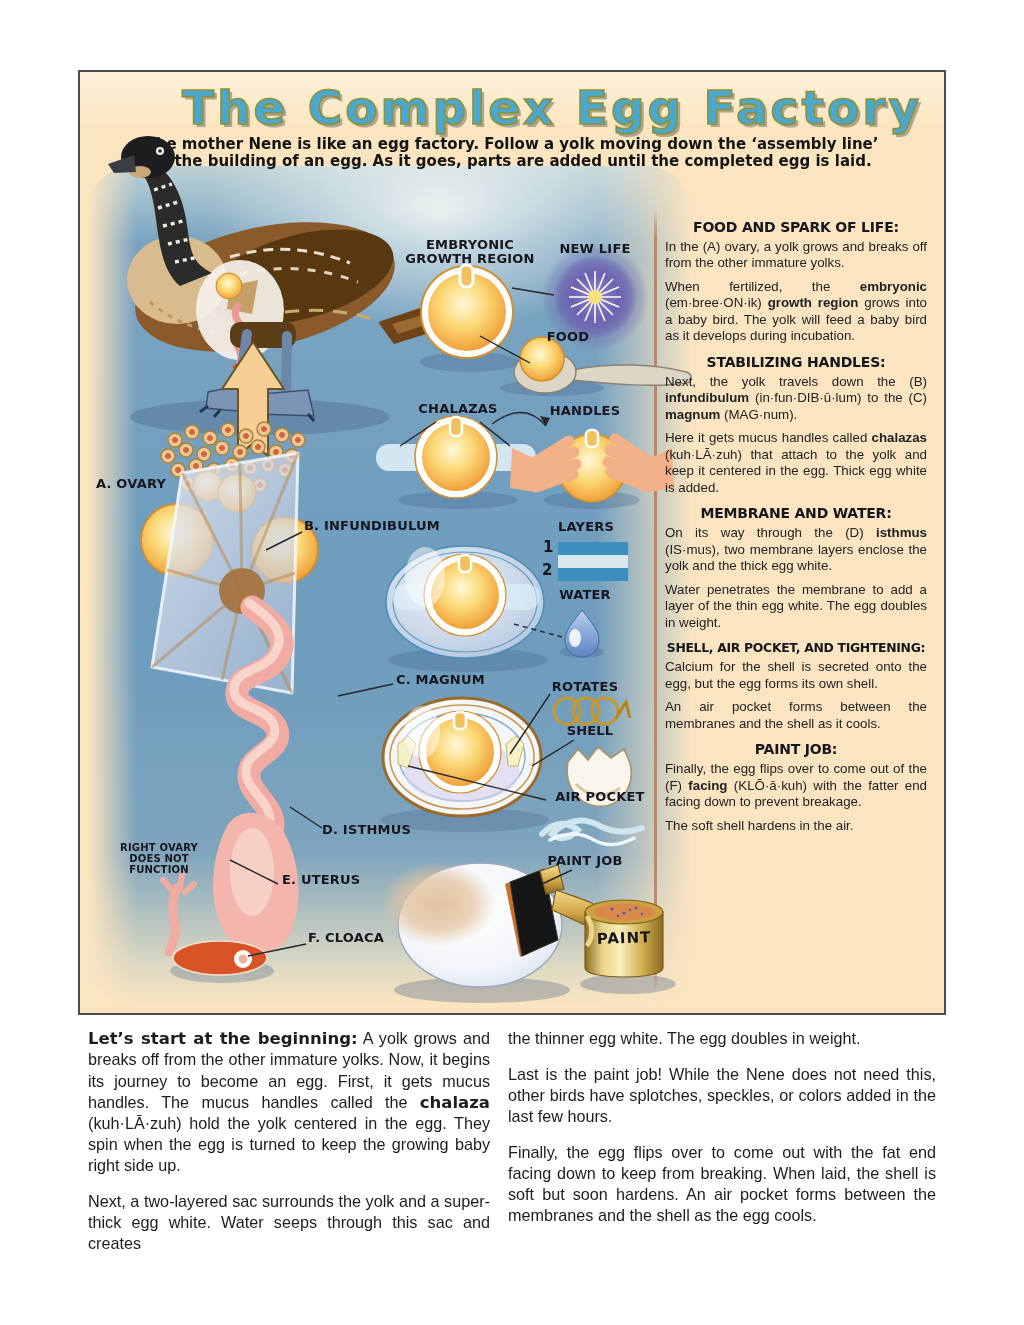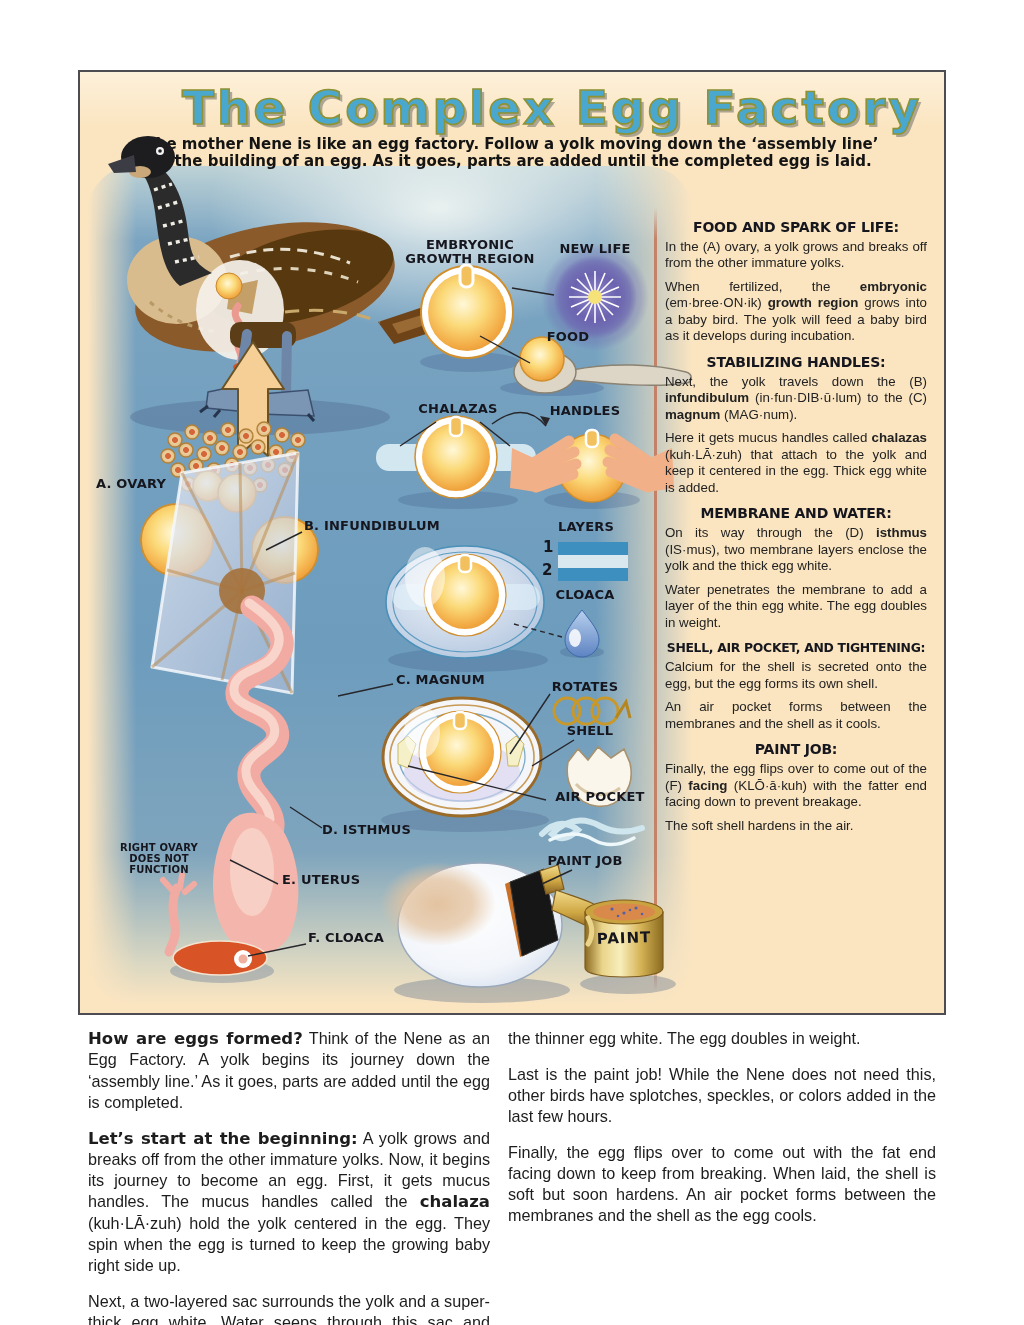--- a/index.html
+++ b/index.html
@@ -393,21 +393,21 @@
     <span style="display:block">EMBRYONIC</span>
     <span style="display:block">GROWTH REGION</span>
   </div>
   <div class="dlabel center" style="left:455px;top:170px;width:120px;">NEW LIFE</div>
   <div class="dlabel center" style="left:438px;top:258px;width:100px;">FOOD</div>
   <div class="dlabel center" style="left:318px;top:330px;width:120px;">CHALAZAS</div>
   <div class="dlabel center" style="left:445px;top:332px;width:120px;">HANDLES</div>
   <div class="dlabel center" style="left:446px;top:448px;width:120px;">LAYERS</div>
   <div class="dlabel num" style="left:463px;top:466px;">1</div>
   <div class="dlabel num" style="left:462px;top:489px;">2</div>
-  <div class="dlabel center" style="left:445px;top:516px;width:120px;">CLOACA</div>
+  <div class="dlabel center" style="left:445px;top:516px;width:120px;">WATER</div>
   <div class="dlabel center" style="left:445px;top:608px;width:120px;">ROTATES</div>
   <div class="dlabel center" style="left:450px;top:652px;width:120px;">SHELL</div>
   <div class="dlabel center" style="left:450px;top:718px;width:140px;">AIR POCKET</div>
   <div class="dlabel center" style="left:440px;top:782px;width:130px;">PAINT JOB</div>
   <div class="dlabel center paintlabel" style="left:508px;top:858px;width:72px;">PAINT</div>
 
   <div class="dlabel" style="left:16px;top:404px;">A. OVARY</div>
   <div class="dlabel" style="left:224px;top:446px;text-align:right;">B. INFUNDIBULUM</div>
   <div class="dlabel" style="left:316px;top:600px;">C. MAGNUM</div>
   <div class="dlabel" style="left:242px;top:750px;">D. ISTHMUS</div>
@@ -443,21 +443,20 @@
     <div class="section">
       <h3>PAINT JOB:</h3>
       <p><span>Finally, the egg flips over to come out of the (F) </span><b>facing</b><span> (KLŌ·ā·kuh) with the fatter end facing down to prevent breakage.</span></p>
       <p><span>The soft shell hardens in the air.</span></p>
     </div>
   </div>
 </div>
 
 <div class="article">
   <div class="colL">
-    <p><span></span><b>How are eggs formed?</b><span> Think of the Nene as an Egg Factory. A yolk begins its journey down the ‘assembly line.’ As it goes, parts are added until the egg is completed.</span></p>
     <p><span></span><b>Let’s start at the beginning:</b><span> A yolk grows and breaks off from the other immature yolks. Now, it begins its journey to become an egg. First, it gets mucus handles. The mucus handles called the </span><b>chalaza</b><span> (kuh·LĀ·zuh) hold the yolk centered in the egg. They spin when the egg is turned to keep the growing baby right side up.</span></p>
     <p><span>Next, a two-layered sac surrounds the yolk and a super-thick egg white. Water seeps through this sac and creates</span></p>
   </div>
   <div class="colR">
     <p><span>the thinner egg white. The egg doubles in weight.</span></p>
     <p><span>Last is the paint job! While the Nene does not need this, other birds have splotches, speckles, or colors added in the last few hours.</span></p>
     <p><span>Finally, the egg flips over to come out with the fat end facing down to keep from breaking. When laid, the shell is soft but soon hardens. An air pocket forms between the membranes and the shell as the egg cools.</span></p>
   </div>
 </div>
 

